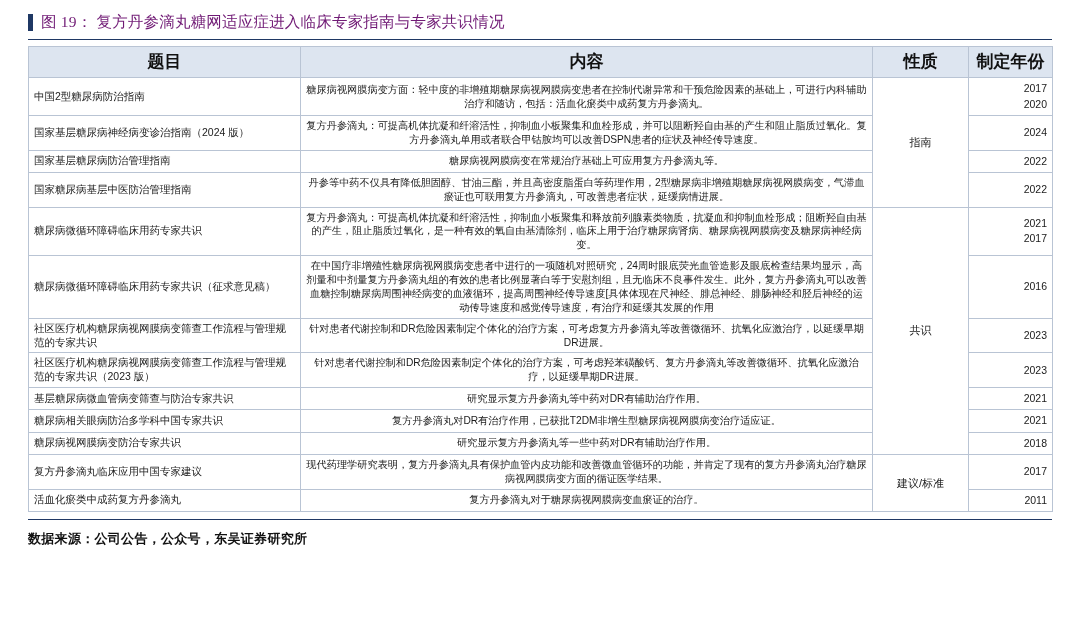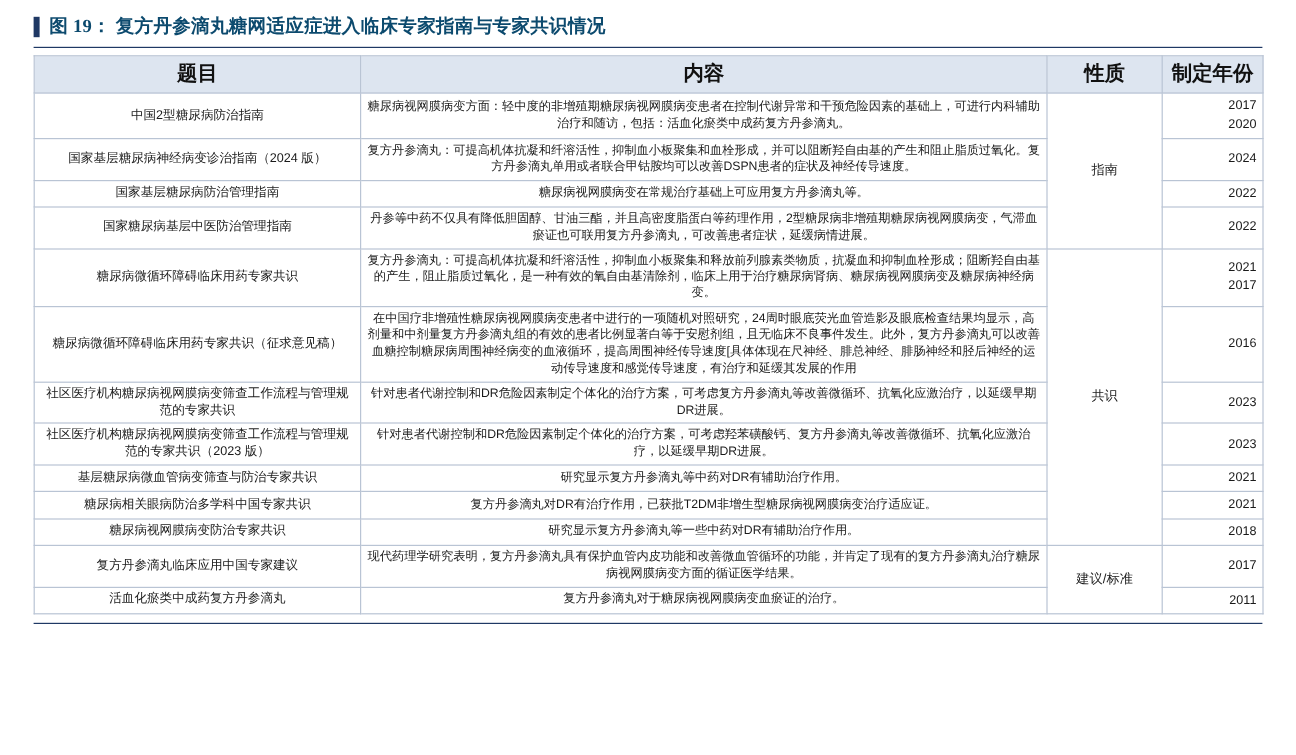--- a/index.html
+++ b/index.html
@@ -30,22 +30,22 @@
   }
   .title-bar {
     width: 5px;
     height: 17px;
     background: #1f3864;
     flex: 0 0 auto;
   }
   .title-text {
     font-family: "Liberation Serif", "DejaVu Serif", serif;
     font-size: 15.5px;
-    font-weight: bold;
-    color: #0c4a6e;
+    font-weight: normal;
+    color: #701a75;
     letter-spacing: 0.2px;
     white-space: nowrap;
   }
   .title-rule {
     border: none;
     border-top: 1.6px solid #1f3864;
     margin: 0 0 6px 0;
   }
   
   table.main {
@@ -63,21 +63,21 @@
   table.main thead th {
     background: #dde5f0;
     text-align: center;
     font-weight: bold;
     font-size: 17px;
     color: #111;
     height: 22px;
     padding: 4px 5px;
   }
   td.c-title {
-    text-align: center;
+    text-align: left;
     font-size: 10.5px;
   }
   td.c-content {
     text-align: center;
     font-size: 10.2px;
     line-height: 1.36;
   }
   td.c-nature {
     text-align: center;
     font-size: 11px;
@@ -201,14 +201,15 @@
       </tr>
       <tr>
         <td class="c-title">活血化瘀类中成药复方丹参滴丸</td>
         <td class="c-content">复方丹参滴丸对于糖尿病视网膜病变血瘀证的治疗。</td>
         <td class="c-year">2011</td>
       </tr>
     </tbody>
   </table>
 
   <hr class="footer-rule">
+  <div class="source">数据来源：公司公告，公众号，东吴证券研究所</div>
 
 </div>
 
 </body></html>

